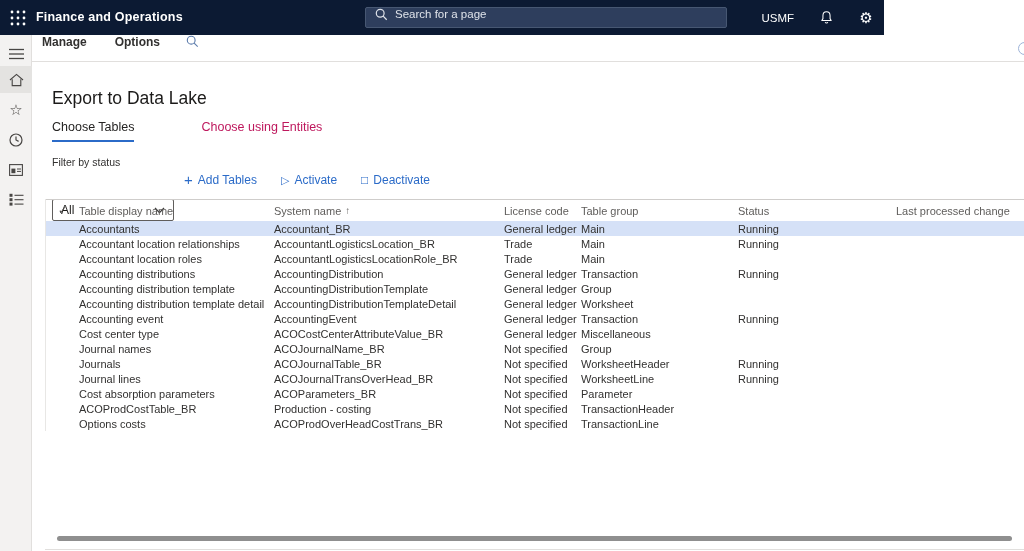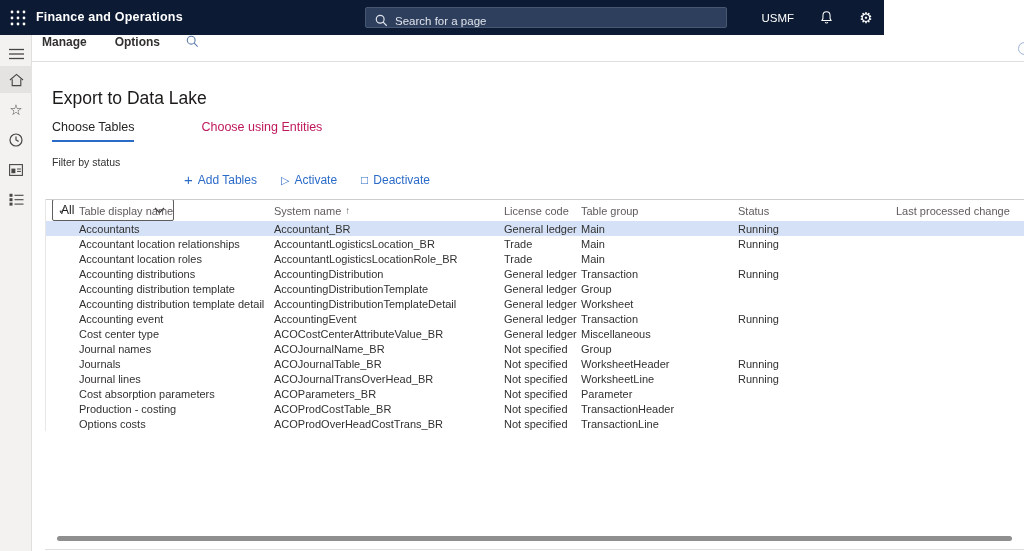--- a/index.html
+++ b/index.html
@@ -6,21 +6,21 @@
   html,body { width:1024px; height:551px; overflow:hidden; background:#fff;
     font-family:"Liberation Sans", sans-serif; }
 
   
   .topbar { position:absolute; left:0; top:0; width:884px; height:35px;
     background:#0c1a33; color:#fff; }
   .waffle { position:absolute; left:9px; top:9px; width:18px; height:18px; cursor:pointer; }
   .app-title { position:absolute; left:36px; top:10px; font-size:12.5px; font-weight:700; letter-spacing:.2px; }
   .searchbox { position:absolute; left:365px; top:7px; width:362px; height:21px;
     background:#2e3e5d; border:1px solid #475772; border-radius:2px;
-    display:flex; align-items:flex-end; }
+    display:flex; align-items:flex-start; }
   .searchbox svg { margin:0 7px 0 9px; flex:0 0 auto; }
   .searchbox input { background:transparent; border:none; outline:none; color:#e8ebf1;
     font-size:11.5px; width:290px; font-family:"Liberation Sans",sans-serif; }
   .searchbox input::placeholder { color:#dfe3ea; opacity:1; }
   .topbar-right { position:absolute; right:10px; top:0; height:35px;
     display:flex; align-items:center; gap:24px; }
   .company { font-size:11.5px; cursor:pointer; }
   .tb-icon { width:16px; height:16px; display:flex; align-items:center; justify-content:center; cursor:pointer; }
   .gear-glyph { font-size:15px; line-height:15px; color:#fff; }
 
@@ -331,22 +331,22 @@
           <div class="gc"></div>
           <div class="gc">Cost absorption parameters</div>
           <div class="gc">ACOParameters_BR</div>
           <div class="gc">Not specified</div>
           <div class="gc">Parameter</div>
           <div class="gc"></div>
           <div class="gc"></div>
         </div>
         <div class="grid-row">
           <div class="gc"></div>
+          <div class="gc">ACOProdCostTable_BR</div>
           <div class="gc">Production - costing</div>
-          <div class="gc">ACOProdCostTable_BR</div>
           <div class="gc">Not specified</div>
           <div class="gc">TransactionHeader</div>
           <div class="gc"></div>
           <div class="gc"></div>
         </div>
         <div class="grid-row">
           <div class="gc"></div>
           <div class="gc">Options costs</div>
           <div class="gc">ACOProdOverHeadCostTrans_BR</div>
           <div class="gc">Not specified</div>

